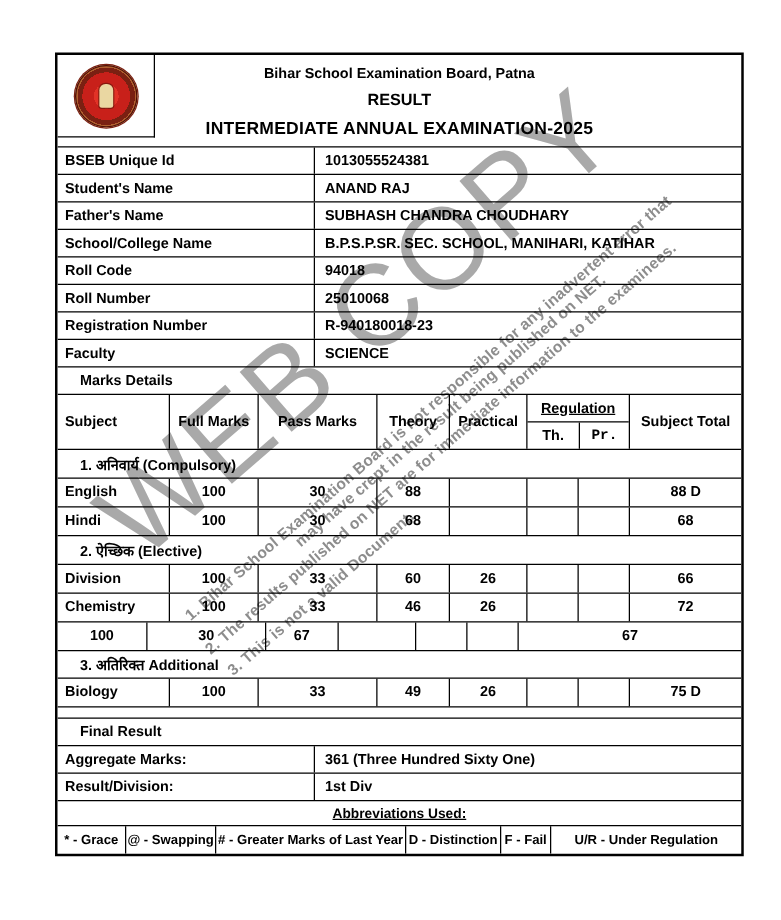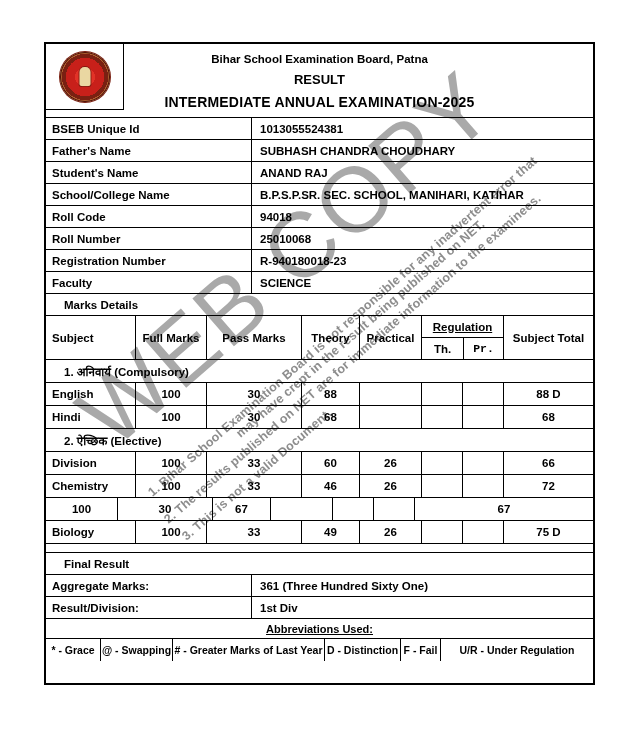--- a/index.html
+++ b/index.html
@@ -137,26 +137,26 @@
       <div class="logo-box">
         <div class="seal"></div>
       </div>
     </div>
 
     <div class="row h22">
       <div class="cell lab">BSEB Unique Id</div>
       <div class="cell val">1013055524381</div>
     </div>
     <div class="row h22">
+      <div class="cell lab">Student's Name</div>
+      <div class="cell val">ANAND RAJ</div>
+    </div>
+    <div class="row h22">
       <div class="cell lab">Father's Name</div>
       <div class="cell val">SUBHASH CHANDRA CHOUDHARY</div>
-    </div>
-    <div class="row h22">
-      <div class="cell lab">Student's Name</div>
-      <div class="cell val">ANAND RAJ</div>
     </div>
     <div class="row h22">
       <div class="cell lab">School/College Name</div>
       <div class="cell val">B.P.S.P.SR. SEC. SCHOOL, MANIHARI, KATIHAR</div>
     </div>
     <div class="row h22">
       <div class="cell lab">Roll Code</div>
       <div class="cell val">94018</div>
     </div>
     <div class="row h22">
@@ -241,20 +241,21 @@
     <div class="row h23">
       <div class="cell c-full">100</div>
       <div class="cell c-pass">30</div>
       <div class="cell c-theory">67</div>
       <div class="cell c-prac"></div>
       <div class="cell c-th"></div>
       <div class="cell c-pr"></div>
       <div class="cell c-total">67</div>
     </div>
 
+    <div class="row h22 bar">3. अतिरिक्त Additional</div>
 
     <div class="row h23">
       <div class="cell c-sub">Biology</div>
       <div class="cell c-full">100</div>
       <div class="cell c-pass">33</div>
       <div class="cell c-theory">49</div>
       <div class="cell c-prac">26</div>
       <div class="cell c-th"></div>
       <div class="cell c-pr"></div>
       <div class="cell c-total">75 D</div>

